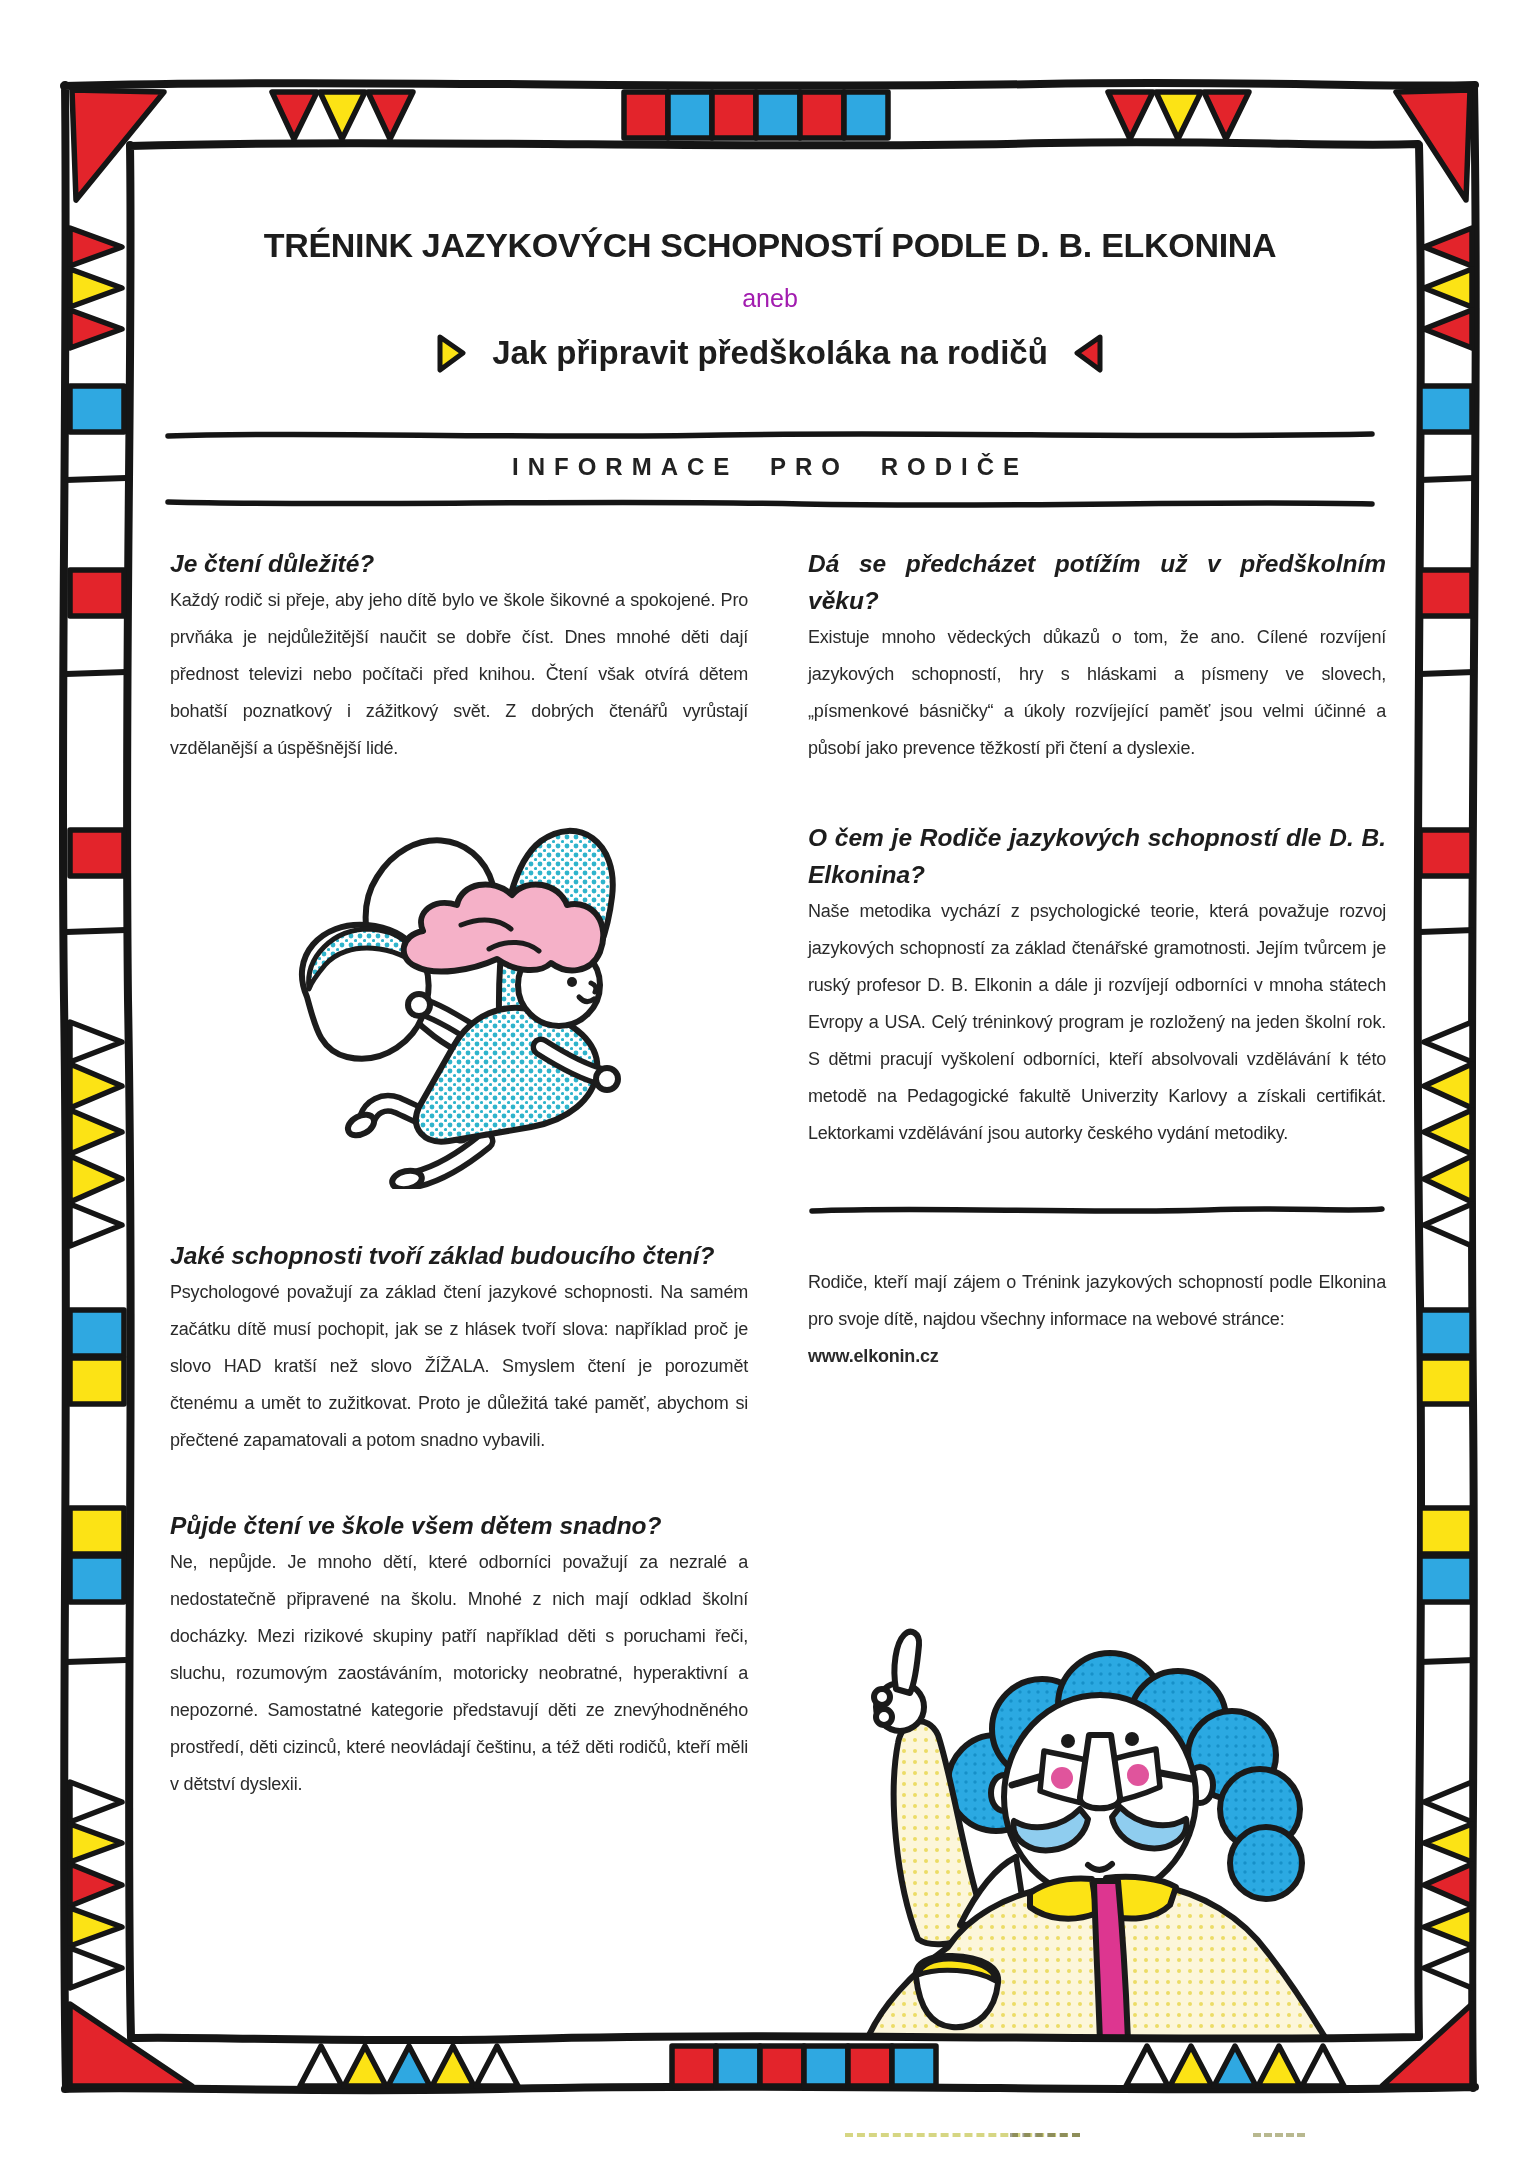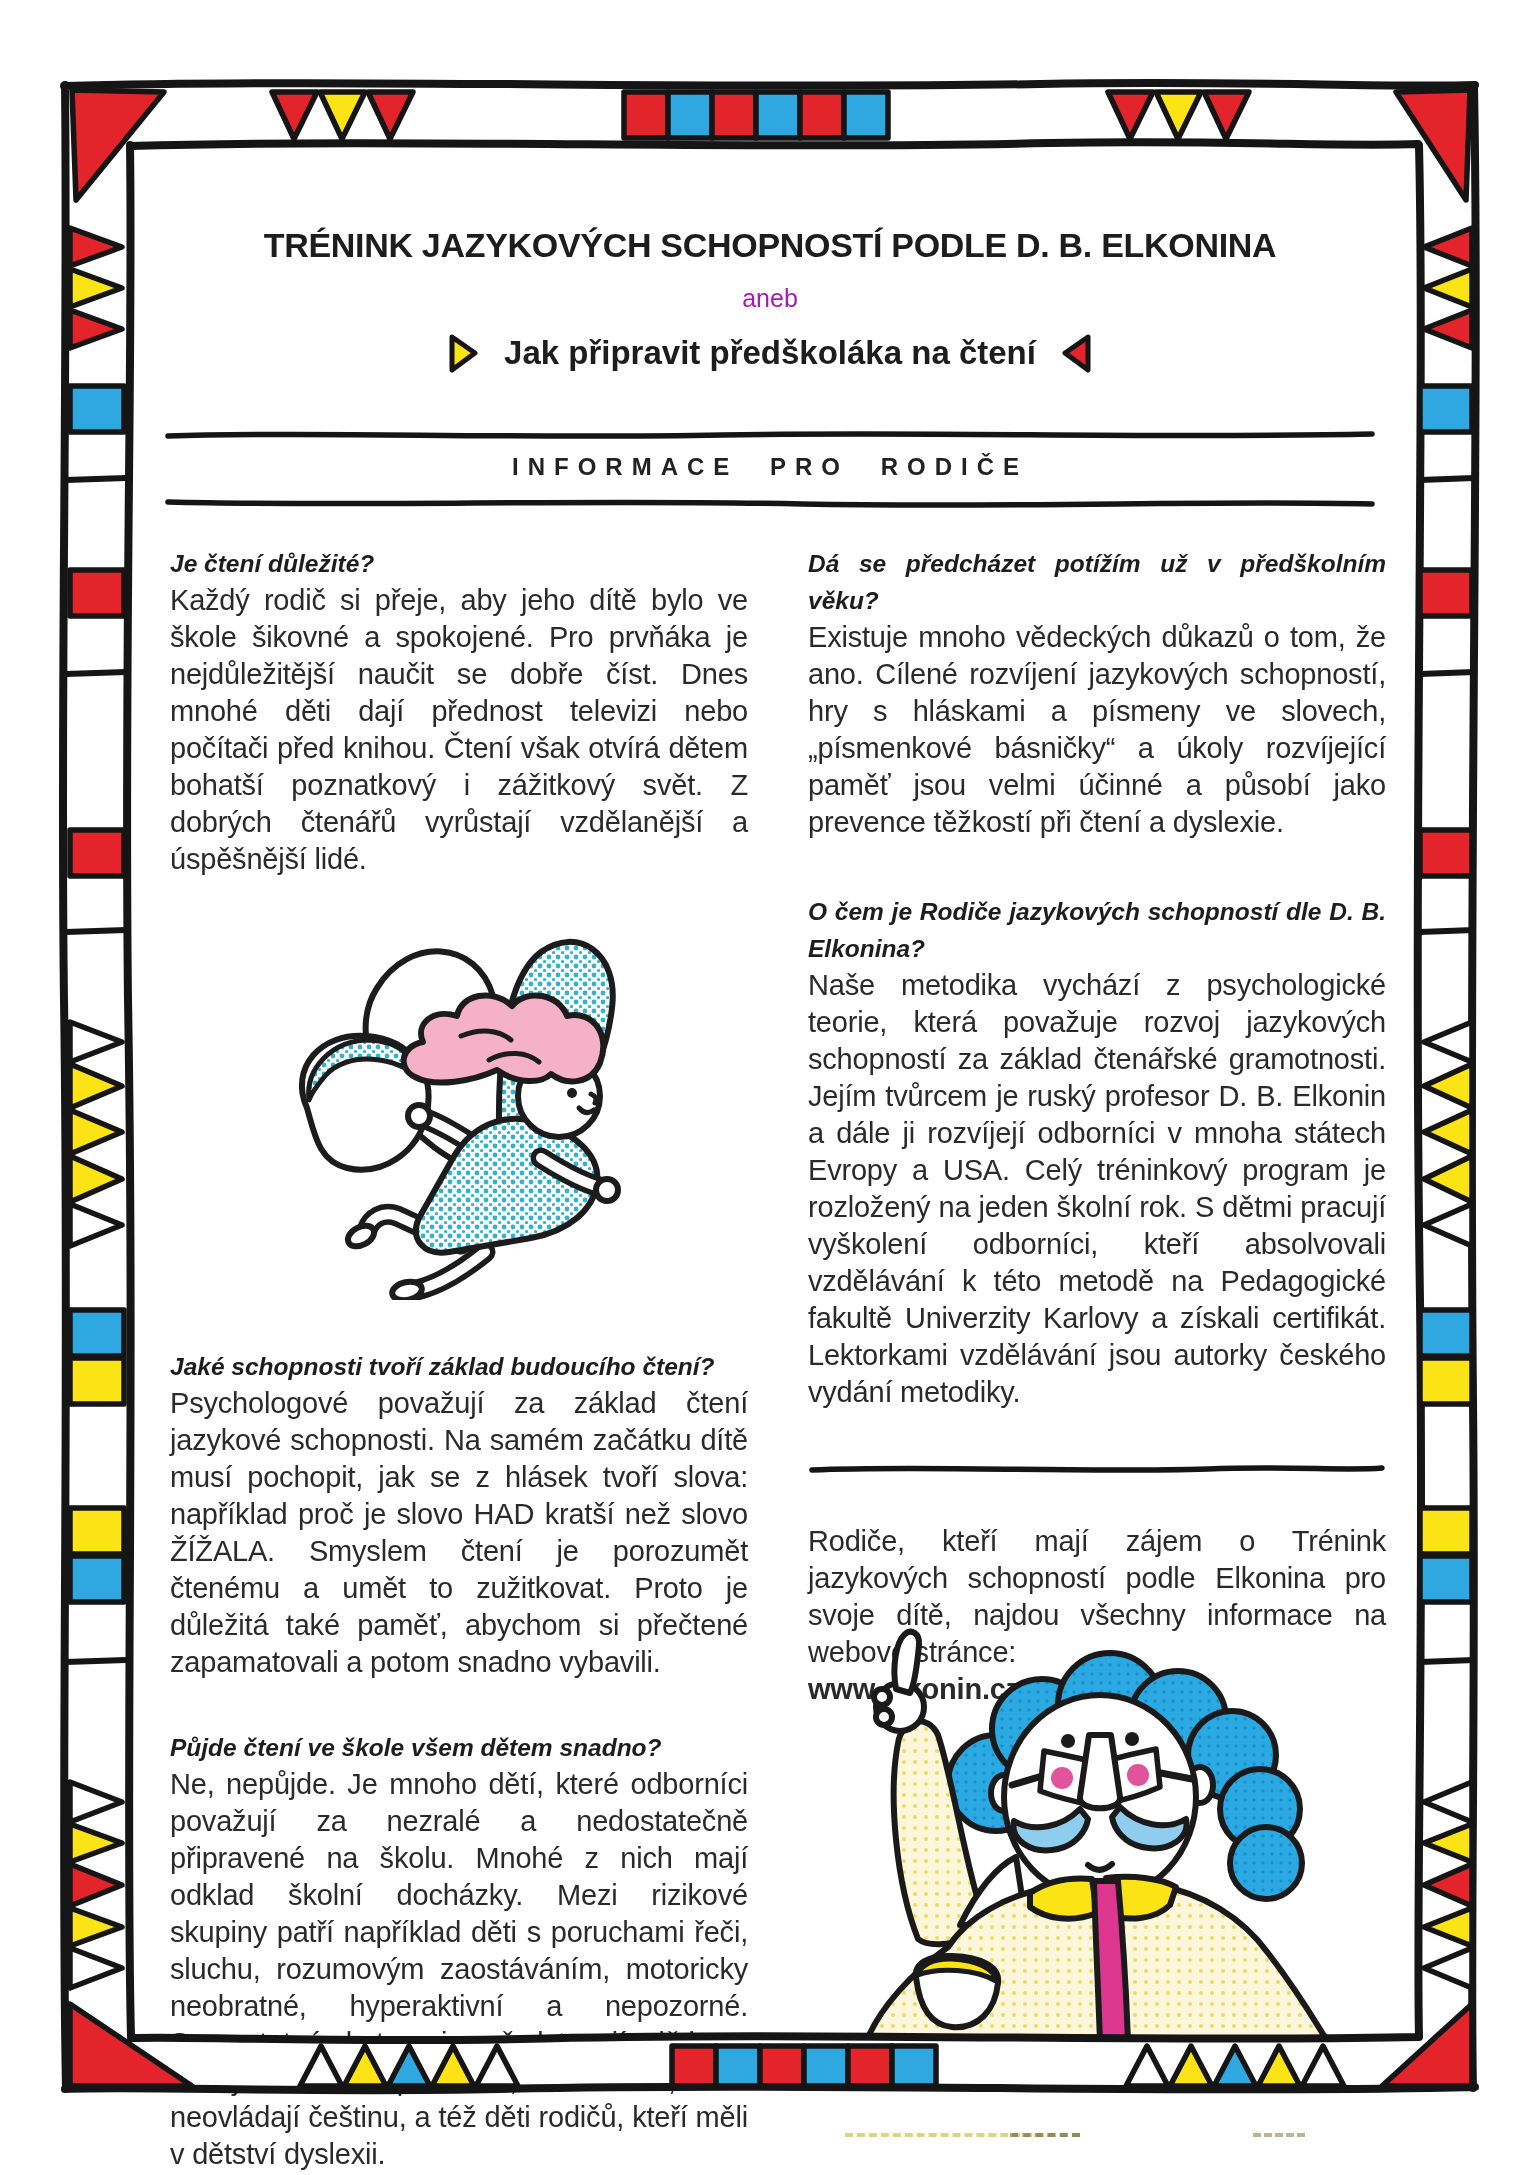--- a/index.html
+++ b/index.html
@@ -19,21 +19,21 @@
   .tri-icon{display:block;}
   .rule{display:block;margin:56px auto 0;width:100%;height:12px;}
   .rule.small{margin:52px 0 0;width:100%;}
   .kicker{margin-top:12px;font-size:24px;font-weight:bold;letter-spacing:9px;word-spacing:16px;color:#222;}
   .rule.second{margin-top:16px;}
   
   .col{position:absolute;top:545px;width:578px;text-align:justify;}
   .col-left{left:170px;}
   .col-right{left:808px;}
   .col h2{margin:0;font-size:24.5px;line-height:37px;font-weight:bold;font-style:italic;color:#1d1d1d;}
-  .col p{margin:0;font-size:29px;line-height:37px;letter-spacing:-0.2px;}
+  .col p{margin:0;font-size:18px;line-height:37px;letter-spacing:-0.2px;}
   .mt48{margin-top:48px!important;}
   .mt52{margin-top:52px!important;}
   .url{font-weight:bold;letter-spacing:0;}
   .fairy-wrap{width:420px;height:400px;margin:22px auto 6px;}
   
   .professor{position:absolute;left:800px;top:1625px;z-index:2;}
   .borderSvg{position:absolute;left:0;top:0;z-index:5;pointer-events:none;}
   .trim{position:absolute;height:0;z-index:1;}
   .trim.a{left:845px;top:2133px;width:235px;border-top:4px dashed #c9c95a;opacity:.75;}
   .trim.b{left:1010px;top:2133px;width:70px;border-top:4px dashed #55553a;opacity:.55;}
@@ -44,21 +44,21 @@
 
 <div class="page">
 
   <div class="header">
     <h1 class="title">TRÉNINK JAZYKOVÝCH SCHOPNOSTÍ PODLE D. B. ELKONINA</h1>
     <div class="aneb">aneb</div>
     <div class="tagline">
       <svg class="tri-icon" width="30" height="40" viewBox="0 0 30 40">
         <polygon points="4,4 27,20 4,37" fill="#FCE315" stroke="#151515" stroke-width="5" stroke-linejoin="round"></polygon>
       </svg>
-      <span>Jak připravit předškoláka na čtení</span>
+      <span>Jak připravit předškoláka na rodičů</span>
       <svg class="tri-icon" width="30" height="40" viewBox="0 0 30 40">
         <polygon points="26,4 3,20 26,37" fill="#E3242B" stroke="#151515" stroke-width="5" stroke-linejoin="round"></polygon>
       </svg>
     </div>
     <svg class="rule" viewBox="0 0 1216 12" preserveAspectRatio="none">
       <path d="M6,7 C150,2 340,10 560,6 C780,2 980,10 1210,5" fill="none" stroke="#151515" stroke-width="5.5" stroke-linecap="round"></path>
     </svg>
     <div class="kicker">INFORMACE PRO RODIČE</div>
     <svg class="rule second" viewBox="0 0 1216 12" preserveAspectRatio="none">
       <path d="M6,5 C200,10 420,2 640,7 C860,11 1050,3 1210,7" fill="none" stroke="#151515" stroke-width="5.5" stroke-linecap="round"></path>

